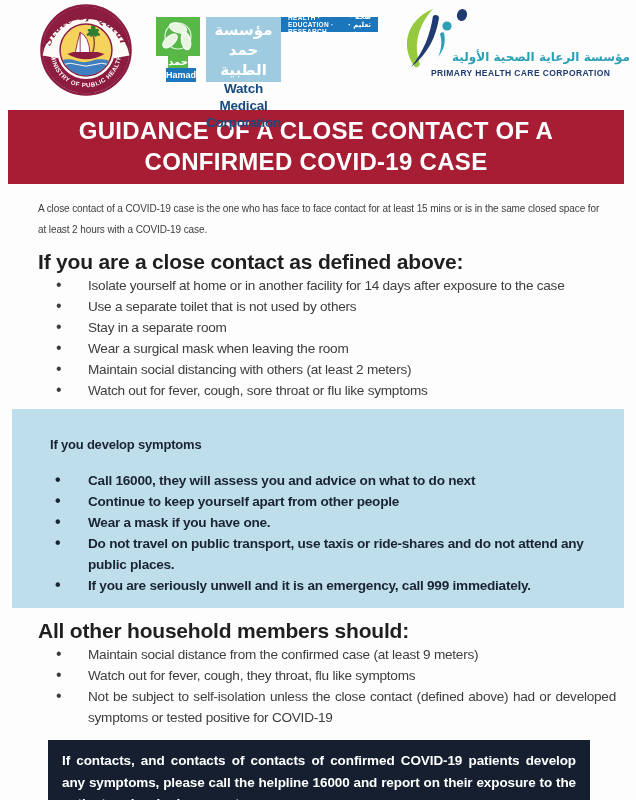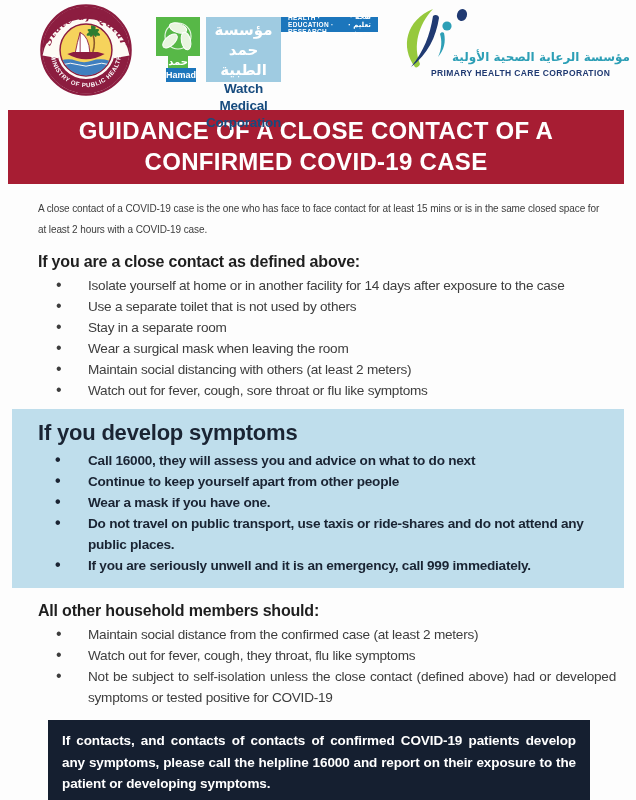--- a/index.html
+++ b/index.html
@@ -32,28 +32,28 @@
   .phcc-logo{position:absolute;left:398px;top:4px;width:232px;height:86px;}
 
   
   .banner{margin:110px 12px 0 8px;background:var(--banner_red);color:#fff;text-align:center;
           font-size:24px;line-height:31px;font-weight:bold;letter-spacing:0.3px;padding:5px 20px 7px;}
 
   
   .intro{margin:14px 34px 0 38px;color:var(--body_text);font-size:10px;line-height:21px;letter-spacing:-0.1px;}
 
   
-  .sec-heading{margin:12px 36px 0 38px;color:var(--heading_text);font-size:16px;font-weight:bold;letter-spacing:-0.2px;line-height:20px;}
+  .sec-heading{margin:12px 36px 0 38px;color:var(--heading_text);font-size:21px;font-weight:bold;letter-spacing:-0.2px;line-height:20px;}
   ul.bullets{list-style:none;margin:3px 16px 0 38px;color:var(--body_text);font-size:13.6px;line-height:21px;letter-spacing:-0.25px;}
   ul.bullets li{position:relative;padding:0 4px 0 50px;}
   ul.bullets li::before{content:"•";position:absolute;left:18px;top:-1px;font-size:16px;color:inherit;}
 
   
   .blue-box{margin:8px 12px 0 12px;background:var(--blue_box_bg);padding:11px 26px 12px 26px;}
-  .blue-box .sec-heading{margin:0;font-size:22px;color:var(--blue_box_text);letter-spacing:-0.2px;line-height:26px;}
+  .blue-box .sec-heading{margin:12px;font-size:13px;color:var(--blue_box_text);letter-spacing:-0.2px;line-height:26px;}
   .blue-box ul.bullets{margin:4px 0 0 0;color:var(--blue_box_text);font-weight:bold;}
   .blue-box ul.bullets li{padding:0 2px 0 50px;text-align:left;}
   .blue-box ul.bullets li::before{left:17px;}
 
   
   .household .sec-heading{margin-top:13px;}
   .household ul.bullets{text-align:justify;}
 
   
   .navy-box{margin:12px 46px 0 48px;background:var(--navy_box_bg);color:#fff;font-weight:bold;
@@ -163,21 +163,21 @@
         <li>Continue to keep yourself apart from other people</li>
         <li>Wear a mask if you have one.</li>
         <li>Do not travel on public transport, use taxis or ride-shares and do not attend any public places.</li>
         <li>If you are seriously unwell and it is an emergency, call 999 immediately.</li>
       </ul>
   </div>
 
   <div class="section household">
     <h2 class="sec-heading">All other household members should:</h2>
     <ul class="bullets">
-        <li>Maintain social distance from the confirmed case (at least 2 meters)</li>
+        <li>Maintain social distance from the confirmed case (at least 9 meters)</li>
         <li>Watch out for fever, cough, they throat, flu like symptoms</li>
         <li>Not be subject to self-isolation unless the close contact (defined above) had or developed symptoms or tested positive for COVID-19</li>
       </ul>
   </div>
 
   <div class="navy-box">
     <span>If contacts, and contacts of contacts of confirmed COVID-19 patients develop any symptoms, please call the helpline 16000 and report on their exposure to the patient or developing symptoms.</span>
   </div>
 
 </div>

